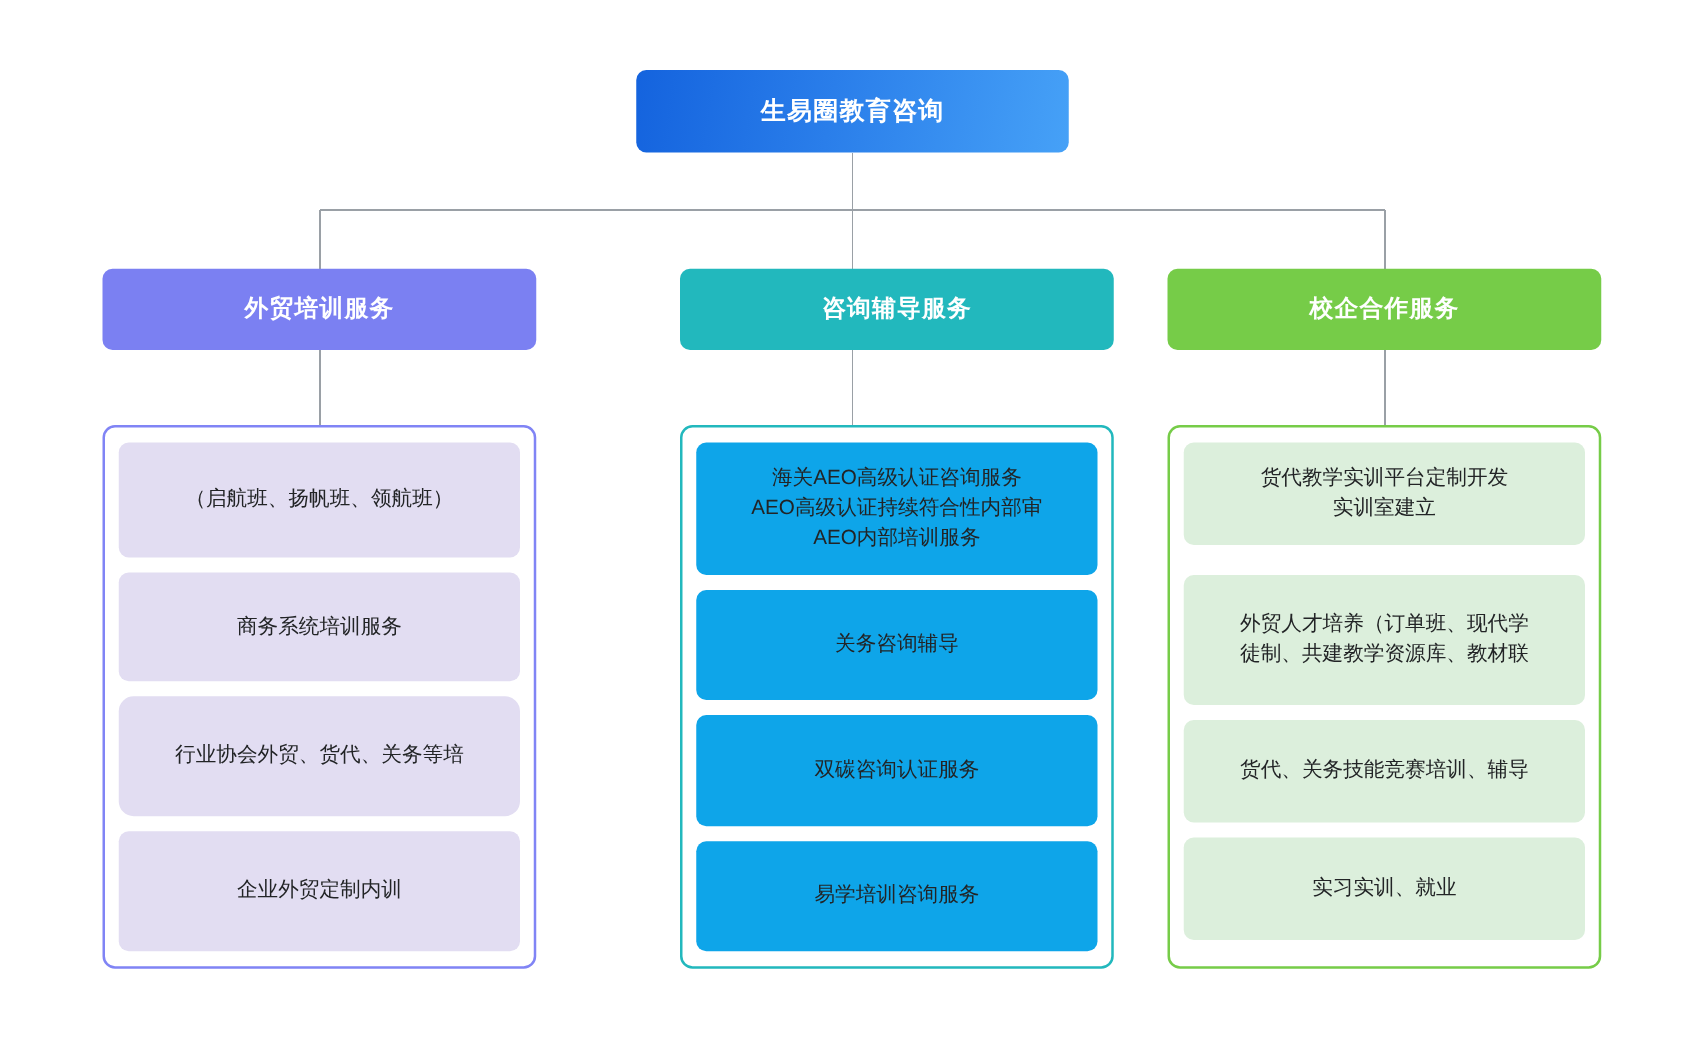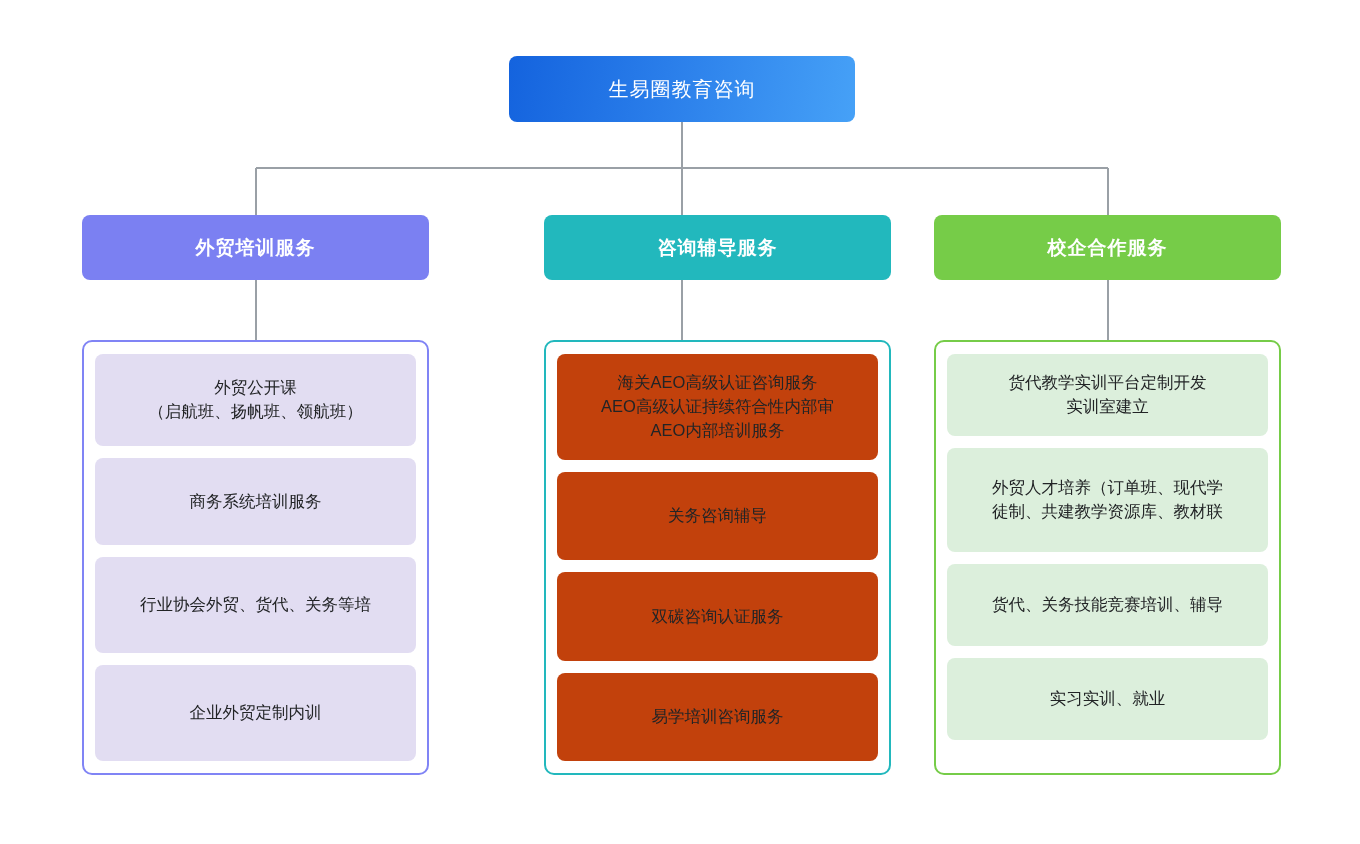--- a/index.html
+++ b/index.html
@@ -41,21 +41,21 @@
     border-radius: 8px;
     background: linear-gradient(100deg, #1463de 0%, #2a7eea 45%, #46a1f7 100%);
     display: flex;
     align-items: center;
     justify-content: center;
     box-sizing: border-box;
   }
   .root-node .root-label {
     color: #ffffff;
     font-size: 20px;
-    font-weight: normal;
+    font-weight: bold;
     letter-spacing: 1px;
     line-height: 1;
   }
 
   
   .column {
     position: absolute;
     top: 215px;
     width: 347px;
   }
@@ -109,36 +109,36 @@
     text-align: center;
     color: #222426;
     font-size: 16.5px;
     line-height: 1.45;
     padding: 6px 10px;
     margin-bottom: 12px;
   }
   .item-card:last-child { margin-bottom: 0; }
 
   .box-0 .item-card { background: #e2ddf2; }
-  .box-1 .item-card { background: #c2410c; }
+  .box-1 .item-card { background: #0ea5e9; }
   .box-2 .item-card { background: #dcefdc; }
 
   
   .box-0 .item-card.h-0 { height: 96px; }
   .box-0 .item-card.h-1 { height: 90px; }
-  .box-0 .item-card.h-2 { height: 100px; }
+  .box-0 .item-card.h-2 { height: 100px; border-radius: 12px; }
   .box-0 .item-card.h-3 { height: 100px; }
 
   .box-1 .item-card.h-0 { height: 108px; }
   .box-1 .item-card.h-1 { height: 90px; }
   .box-1 .item-card.h-2 { height: 90px; }
   .box-1 .item-card.h-3 { height: 90px; }
 
   .box-2 .item-card.h-0 { height: 82px; }
-  .box-2 .item-card.h-1 { height: 104px; }
+  .box-2 .item-card.h-1 { height: 104px; margin-top: 12px; }
   .box-2 .item-card.h-2 { height: 82px; }
   .box-2 .item-card.h-3 { height: 82px; }
 
   .card-line { display: block; }
 </style>
 </head>
 <body>
 
 <div id="chart-root">
 
@@ -163,21 +163,20 @@
     <span class="root-label">生易圈教育咨询</span>
   </div>
 
   <div class="column col-0">
     <div class="cat-header hdr-0">
       <span class="cat-label">外贸培训服务</span>
     </div>
     <div class="items-box box-0">
       <div class="item-card h-0">
         <span>
-          <span class="card-line">外贸公开课</span>
           <span class="card-line">（启航班、扬帆班、领航班）</span>
         </span>
       </div>
       <div class="item-card h-1">
         <span>
           <span class="card-line">商务系统培训服务</span>
         </span>
       </div>
       <div class="item-card h-2">
         <span>

